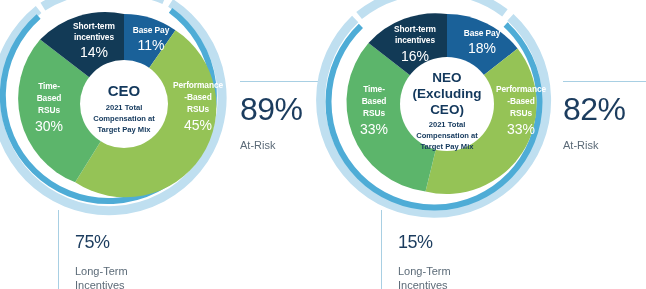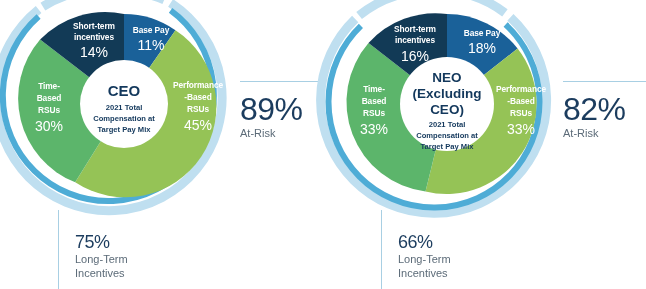--- a/index.html
+++ b/index.html
@@ -34,21 +34,21 @@
     fill:#13385c;font-family:"Liberation Sans", sans-serif;
     font-weight:bold;font-size:7.6px;text-anchor:middle;
   }
 
   .callout{position:absolute;}
   .callout .big{
     font-size:32px;color:#1b3c5e;font-weight:normal;
     line-height:1.0;letter-spacing:-0.5px;
   }
   .callout .sub{
-    font-size:11px;color:#5c6b78;line-height:1.25;margin-top:2px;
+    font-size:11px;color:#5c6b78;line-height:1.25;margin-top:14px;
   }
   .callout.risk{left:240px;top:93px;}
   .callout.risk .rule{
     position:absolute;left:0;top:-12px;width:84px;height:1px;background:#a8cfe3;
   }
   .callout.lti{left:75px;top:233px;}
   .callout.lti .vrule{
     position:absolute;left:-17px;top:-23px;width:1px;height:79px;background:#a8cfe3;
   }
   .callout.lti .big{font-size:18px;}
@@ -187,21 +187,21 @@
     </div>
 
     <div class="callout risk">
       <div class="rule"></div>
       <div class="big">82%</div>
       <div class="sub">At-Risk</div>
     </div>
 
     <div class="callout lti">
       <div class="vrule"></div>
-      <div class="big">66%</div>
+      <div class="big">15%</div>
       <div class="sub">
         <span>Long-Term</span><br>
         <span>Incentives</span>
       </div>
     </div>
   </div>
 
 </div>
 
 </body></html>

